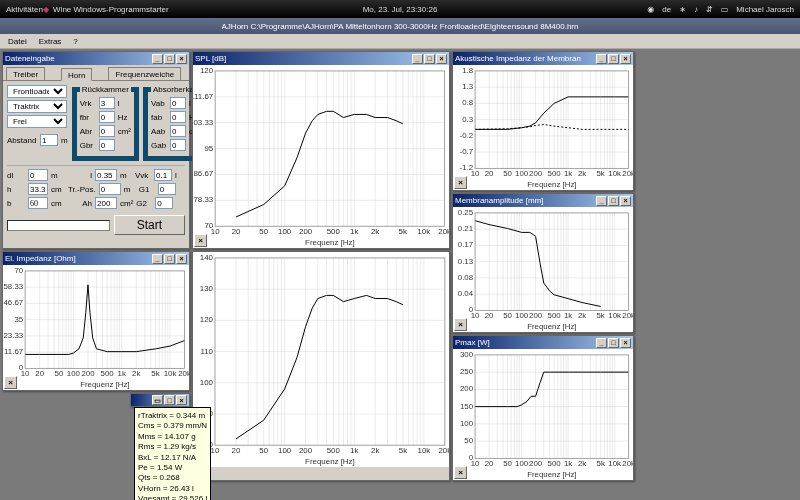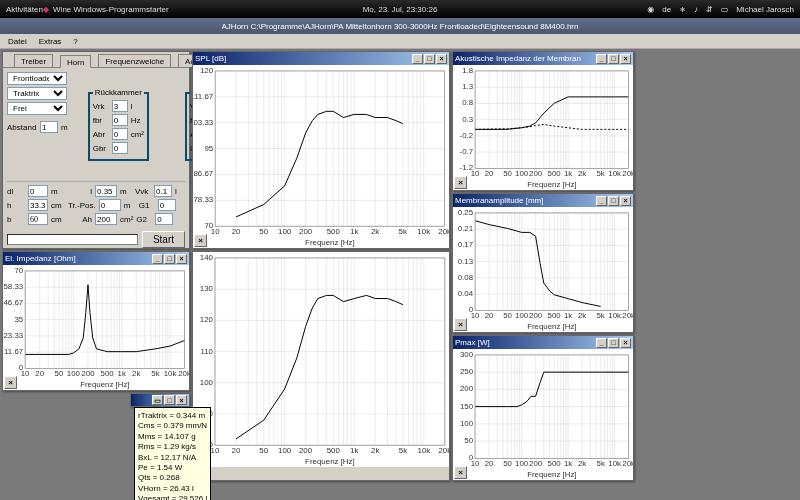--- a/index.html
+++ b/index.html
@@ -11,32 +11,32 @@
 .titlebar{height:16px;background:linear-gradient(to bottom,#626f8c,#4a5670);color:#fff;display:flex;align-items:center;justify-content:center;font-size:8px;position:relative}
 .titlebar .title{white-space:nowrap;overflow:hidden}
 .menubar{height:15px;background:#d4d0c8;display:flex;align-items:center;gap:4px;padding:0 4px;border-bottom:1px solid #aaa}
 .menubar span{padding:1px 4px;cursor:default}
 .workspace{position:absolute;top:49px;left:0;right:0;bottom:0;background:#7a7a7a}
 .win{position:absolute;background:#d4d0c8;border:1px solid #666;box-shadow:1px 1px 2px rgba(0,0,0,.4)}
 .win-tb{height:13px;background:linear-gradient(to right,#0a246a,#a6caf0);color:#fff;display:flex;align-items:center;padding:0 2px;font-size:8px}
 .win-tb .t{flex:1;white-space:nowrap;overflow:hidden}
 .win-tb .btns{display:flex;gap:1px}
 .win-tb .b{width:11px;height:10px;background:#d4d0c8;border:1px solid #fff;border-right-color:#666;border-bottom-color:#666;display:flex;align-items:center;justify-content:center;color:#000;font-size:7px;font-weight:bold;line-height:1}
-.tabs{display:flex;height:16px;border-bottom:1px solid #808080;padding-top:2px;padding-left:11px;gap:7px}
+.tabs{display:flex;height:16px;border-bottom:1px solid #808080;padding-top:2px;padding-left:3px;gap:16px}
 .tab{padding:2px 6px;background:#d4d0c8;border:1px solid #808080;border-bottom:none;font-size:8px;cursor:default}
 .tab.active{background:#d4d0c8;position:relative;top:1px;border-bottom:1px solid #d4d0c8}
 .form{padding:4px;font-size:8px}
 .row{display:flex;align-items:center;margin-bottom:2px;gap:3px}
 .row label{min-width:30px}
 select,input[type=text]{font-size:8px;border:1px solid #7f9db9;background:#fff;padding:0 1px;height:12px}
 select{width:60px;height:13px}
 input[type=text]{width:24px;text-align:left}
-fieldset{border:2px solid #0c4a6e;padding:3px;margin:16px}
+fieldset{border:5px solid #0c4a6e;padding:3px;margin:0}
 fieldset legend{font-size:8px;padding:0 2px}
-.btn{background:#d4d0c8;border:1px solid #fff;border-right-color:#666;border-bottom-color:#666;padding:2px 10px;font-size:10px;cursor:default}
+.btn{background:#d4d0c8;border:1px solid #fff;border-right-color:#666;border-bottom-color:#666;padding:2px 22px;font-size:12px;cursor:default}
 .chart{background:#fff;position:relative;width:100%;height:calc(100% - 13px)}
 .chart svg{width:100%;height:100%}
 .closebox{width:13px;height:13px;background:#d4d0c8;border:1px solid #fff;border-right-color:#666;border-bottom-color:#666;display:flex;align-items:center;justify-content:center;font-weight:bold;font-size:8px;position:absolute;bottom:1px;left:1px;z-index:5}
 .tooltip{position:absolute;background:#ffffe1;border:1px solid #000;padding:3px;font-size:7px;line-height:1.3;white-space:nowrap;z-index:100}
 .progress{height:11px;border:1px inset #808080;background:#fff}
 </style>
 </head>
 <body>
 
 <div class="top">
@@ -65,20 +65,28 @@
 
 <div class="menubar">
   <span>Datei</span>
   <span>Extras</span>
   <span>?</span>
 </div>
 
 <div class="workspace">
 
   <div class="win" style="left:2px;top:2px;width:188px;height:198px">
+    <div class="win-tb">
+      <span class="t">Dateneingabe</span>
+      <span class="btns">
+          <span class="b">_</span>
+          <span class="b">□</span>
+          <span class="b">×</span>
+        </span>
+    </div>
     <div class="tabs">
       <div class="tab">Treiber</div>
       <div class="tab active">Horn</div>
       <div class="tab">Frequenzweiche</div>
       <div class="tab">Achsen</div>
     </div>
     <div class="form">
       <div style="display:flex;gap:4px">
         <div style="width:62px">
           <div class="row">

